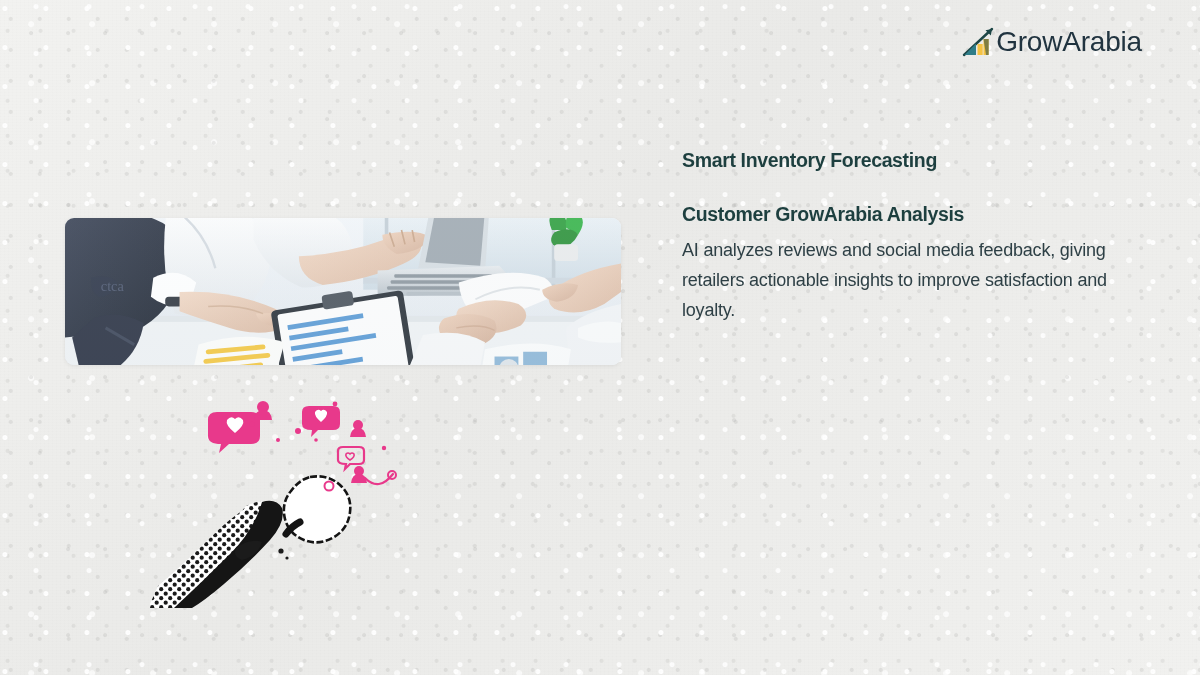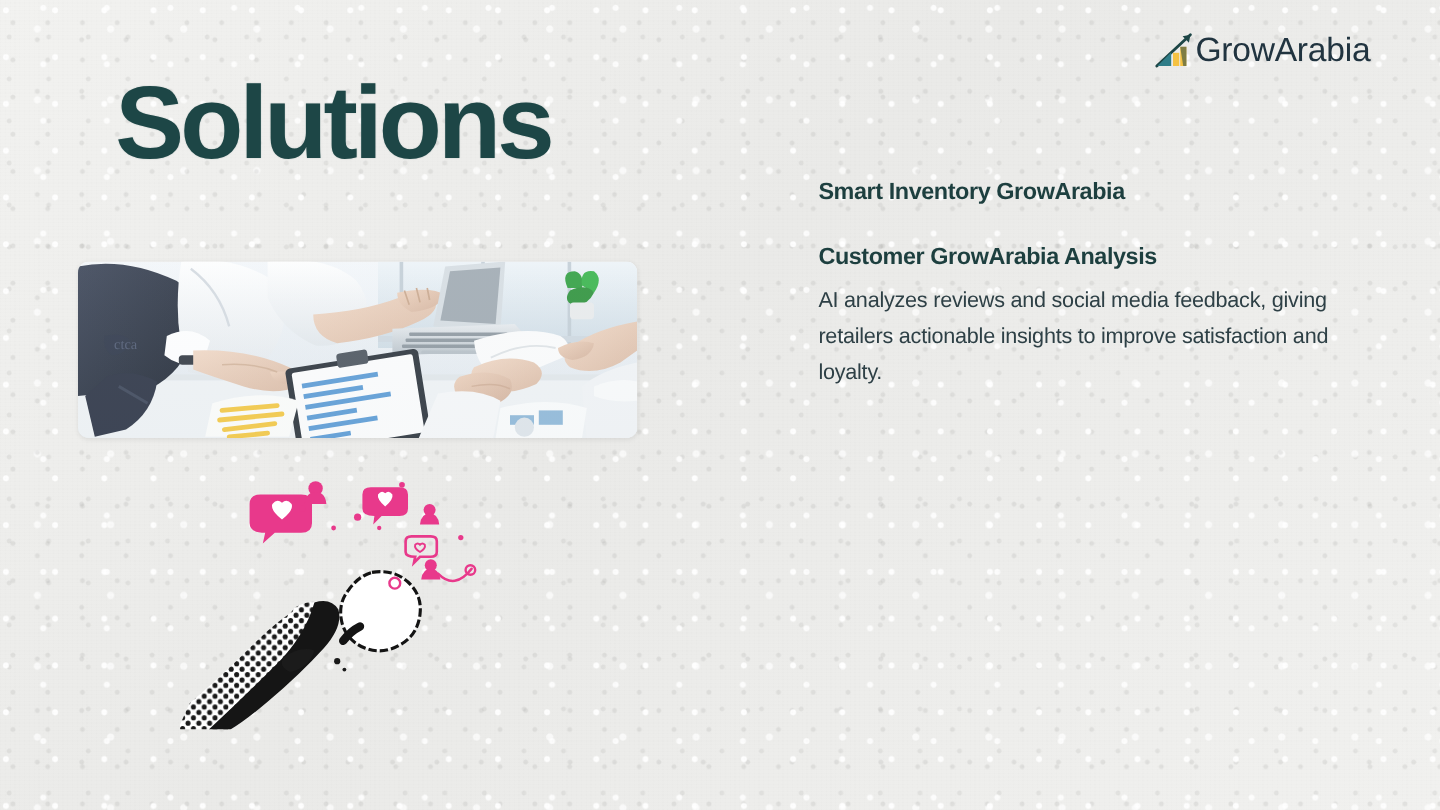--- a/index.html
+++ b/index.html
@@ -65,21 +65,21 @@
     letter-spacing: -3.2px;
     color: #1d4646;
     line-height: 1.05;
     text-shadow: 0 0 1px rgba(29,70,70,.35);
   }
 
   
   #photo {
     position: absolute;
     left: 65px; top: 218px;
-    width: 466px; height: 147px;
+    width: 556px; height: 147px;
     border-radius: 9px;
     overflow: hidden;
     box-shadow: 0 1px 4px rgba(0,0,0,.07);
   }
   #photo svg { display: block; width: 100%; height: 100%; }
 
   
   #collage {
     position: absolute;
     left: 150px; top: 398px;
@@ -125,21 +125,20 @@
         <path d="M30 2 L23.5 3.2 L28.8 8.6 Z" fill="#1d4646"></path>
         <path d="M2.5 28 L14 16.5 L14 28 Z" fill="#2f7d88"></path>
         <rect x="15.5" y="17" width="5.2" height="11" fill="#f5c242"></rect>
         <rect x="21.5" y="12" width="5.2" height="16" fill="#f5c242"></rect>
         <path d="M21.5 12 L26.7 12 L26.7 28 L24 28 Z" fill="#1d4646" opacity=".55"></path>
       </svg>
     </span>
     <span id="logo-text">GrowArabia</span>
   </div>
 
-  <h1 id="title">Solutions</h1>
 
   <div id="photo">
     <svg viewBox="0 0 466 147" preserveAspectRatio="xMidYMid slice" aria-hidden="true">
       <defs>
         <linearGradient id="bgw" x1="0" y1="0" x2="0" y2="1">
           <stop offset="0" stop-color="#f4f7fa"></stop>
             <stop offset="1" stop-color="#dfe6ec"></stop>
         </linearGradient>
         <linearGradient id="skin" x1="0" y1="0" x2="1" y2="1">
           <stop offset="0" stop-color="#f2d9c6"></stop>
@@ -327,21 +326,21 @@
         <circle cx="128" cy="42" r="2"></circle>
         <circle cx="234" cy="50" r="2.2"></circle>
         <circle cx="166" cy="42" r="1.8"></circle>
       </g>
     </svg>
   </div>
 
   <div id="content">
 
     <div class="block" id="block-1">
-      <div class="block-heading">Smart Inventory GrowArabia</div>
+      <div class="block-heading">Smart Inventory Forecasting</div>
     </div>
 
 
     <div class="block" id="block-3">
       <div class="block-heading">Customer GrowArabia Analysis</div>
       <div class="block-body">AI analyzes reviews and social media feedback, giving retailers actionable insights to improve satisfaction and loyalty.</div>
     </div>
 
   </div>
 </div>

